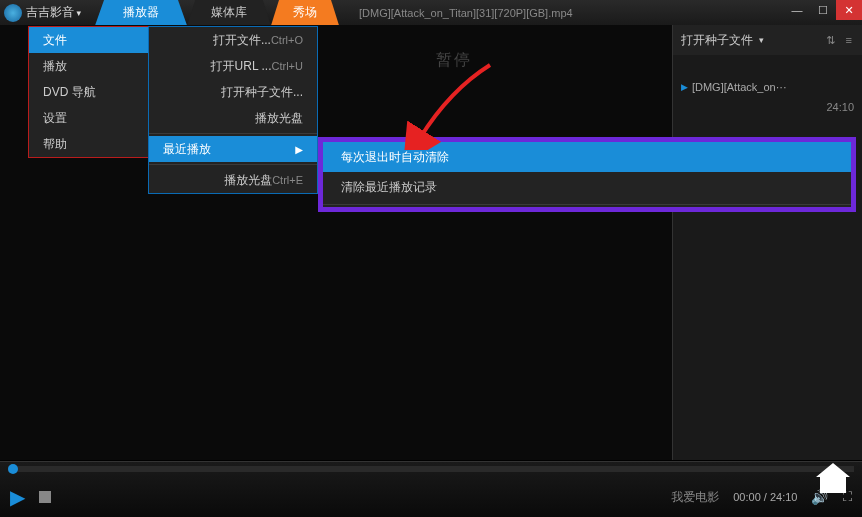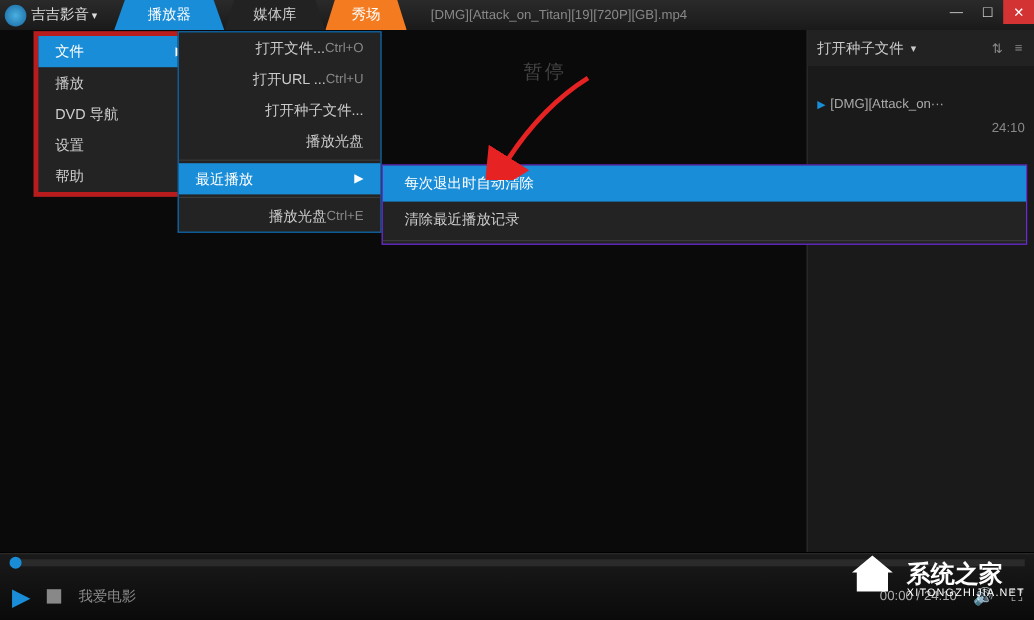--- a/index.html
+++ b/index.html
@@ -27,66 +27,66 @@
     .playlist-header .spacer { flex: 1; }
     .playlist-header .icon-btn { color: #888; font-size: 11px; cursor: pointer; padding: 2px; }
     .playlist-item { display: flex; align-items: center; padding: 6px 8px; font-size: 11px; color: #aaa; cursor: pointer; }
     .playlist-item .play-ind { color: #1a8dd8; margin-right: 4px; font-size: 9px; }
     .playlist-item .name { flex: 1; overflow: hidden; text-overflow: ellipsis; white-space: nowrap; }
     .playlist-item .dur { color: #888; margin-top: 40px; }
     
     .watermark { position: absolute; top: 25px; right: 200px; color: #444; font-size: 16px; letter-spacing: 2px; }
     
     
-    .menu1 { position: absolute; left: 28px; top: 26px; width: 144px; background: #232323; border: 4px solid #b91c1c; z-index: 10; }
+    .menu1 { position: absolute; left: 28px; top: 26px; width: 144px; background: #232323; border: 1px solid #b91c1c; z-index: 10; }
     .menu-item { height: 26px; display: flex; align-items: center; padding: 0 14px; font-size: 12px; color: #ccc; cursor: pointer; position: relative; }
     .menu-item.hl { background: #1a8dd8; color: #fff; }
     .menu-item .arrow { margin-left: auto; font-size: 10px; }
     
     .menu2 { position: absolute; left: 148px; top: 26px; width: 170px; background: #232323; border: 1px solid #0a6bb5; z-index: 10; }
     .menu2 .menu-item { justify-content: flex-end; }
     .menu2 .shortcut { color: #888; font-size: 11px; }
     .menu-sep { height: 1px; background: #3a3a3a; margin: 2px 0; }
     
-    .menu3 { position: absolute; left: 318px; top: 137px; width: 538px; background: #232323; border: 1px solid #6d28d9; z-index: 10; }
+    .menu3 { position: absolute; left: 318px; top: 137px; width: 538px; background: #232323; border: 5px solid #6d28d9; z-index: 10; }
     .menu3 .menu-item { padding: 0 18px; height: 30px; }
     .menu3 .path-item { font-size: 11px; color: #bbb; padding: 8px 18px; font-family: Consolas, monospace; }
     
     
     .red-arrow { position: absolute; left: 380px; top: 60px; width: 120px; height: 90px; z-index: 20; pointer-events: none; }
     
     .controls-bar { position: absolute; bottom: 0; left: 0; right: 0; height: 56px; background: linear-gradient(#1a1a1a, #0a0a0a); border-top: 1px solid #333; }
     .progress { height: 6px; background: #2a2a2a; margin: 4px 8px; position: relative; cursor: pointer; }
     .progress-bar { height: 100%; width: 0; background: #1a8dd8; }
     .progress-handle { width: 10px; height: 10px; background: #1a8dd8; border-radius: 50%; position: absolute; top: -2px; left: 0; }
     .ctrl-row { display: flex; align-items: center; height: 42px; padding: 0 10px; gap: 14px; }
     .play-btn { color: #1a8dd8; font-size: 20px; cursor: pointer; }
     .stop-btn { width: 12px; height: 12px; background: #888; cursor: pointer; }
-    .center-text { flex: 1; text-align: left; font-size: 12px; color: #888; }
+    .center-text { flex: 1; text-align: right; font-size: 12px; color: #888; }
     .time-text { font-size: 11px; color: #aaa; }
     .vol-icon { color: #aaa; font-size: 14px; cursor: pointer; }
     .fs-icon { color: #aaa; font-size: 13px; cursor: pointer; }
     
     
     .site-watermark { position: absolute; right: 8px; bottom: 8px; display: flex; align-items: center; gap: 8px; color: #fff; z-index: 30; }
     .site-watermark .logo { font-size: 32px; }
     .site-watermark .txt { display: flex; flex-direction: column; line-height: 1.1; }
     .site-watermark .cn { font-size: 20px; font-weight: bold; }
     .site-watermark .en { font-size: 9px; letter-spacing: 1px; }
   </style>
 </head>
 <body>
 
 <div class="titlebar">
   <div class="app-logo"></div>
   <div class="app-name">吉吉影音</div>
   <div class="tab tab-player">播放器</div>
   <div class="tab tab-lib">媒体库</div>
   <div class="tab tab-show">秀场</div>
-  <div class="title-text">[DMG][Attack_on_Titan][19][720P][GB].mp4</div>
+  <div class="title-text">[DMG][Attack_on_Titan][31][720P][GB].mp4</div>
   <div class="win-controls">
     <div class="win-btn">—</div>
     <div class="win-btn">☐</div>
     <div class="win-btn win-close">✕</div>
   </div>
 </div>
 
 <div class="main">
   <div class="video-area">
     <div class="watermark">暂停</div>
@@ -186,17 +186,13 @@
     <div class="fs-icon">⛶</div>
   </div>
 </div>
 
 <div class="site-watermark">
   <div class="logo">
     <svg width="42" height="42" viewBox="0 0 42 42">
         <path d="M21 4 L38 18 L34 18 L34 34 L8 34 L8 18 L4 18 Z M14 22 L28 22 L28 28 L14 28 Z" fill="#fff"></path>
       </svg>
   </div>
-  <div class="txt">
-    <div class="cn">系统之家</div>
-    <div class="en">XITONGZHIJIA.NET</div>
-  </div>
 </div>
 
 </body></html>

